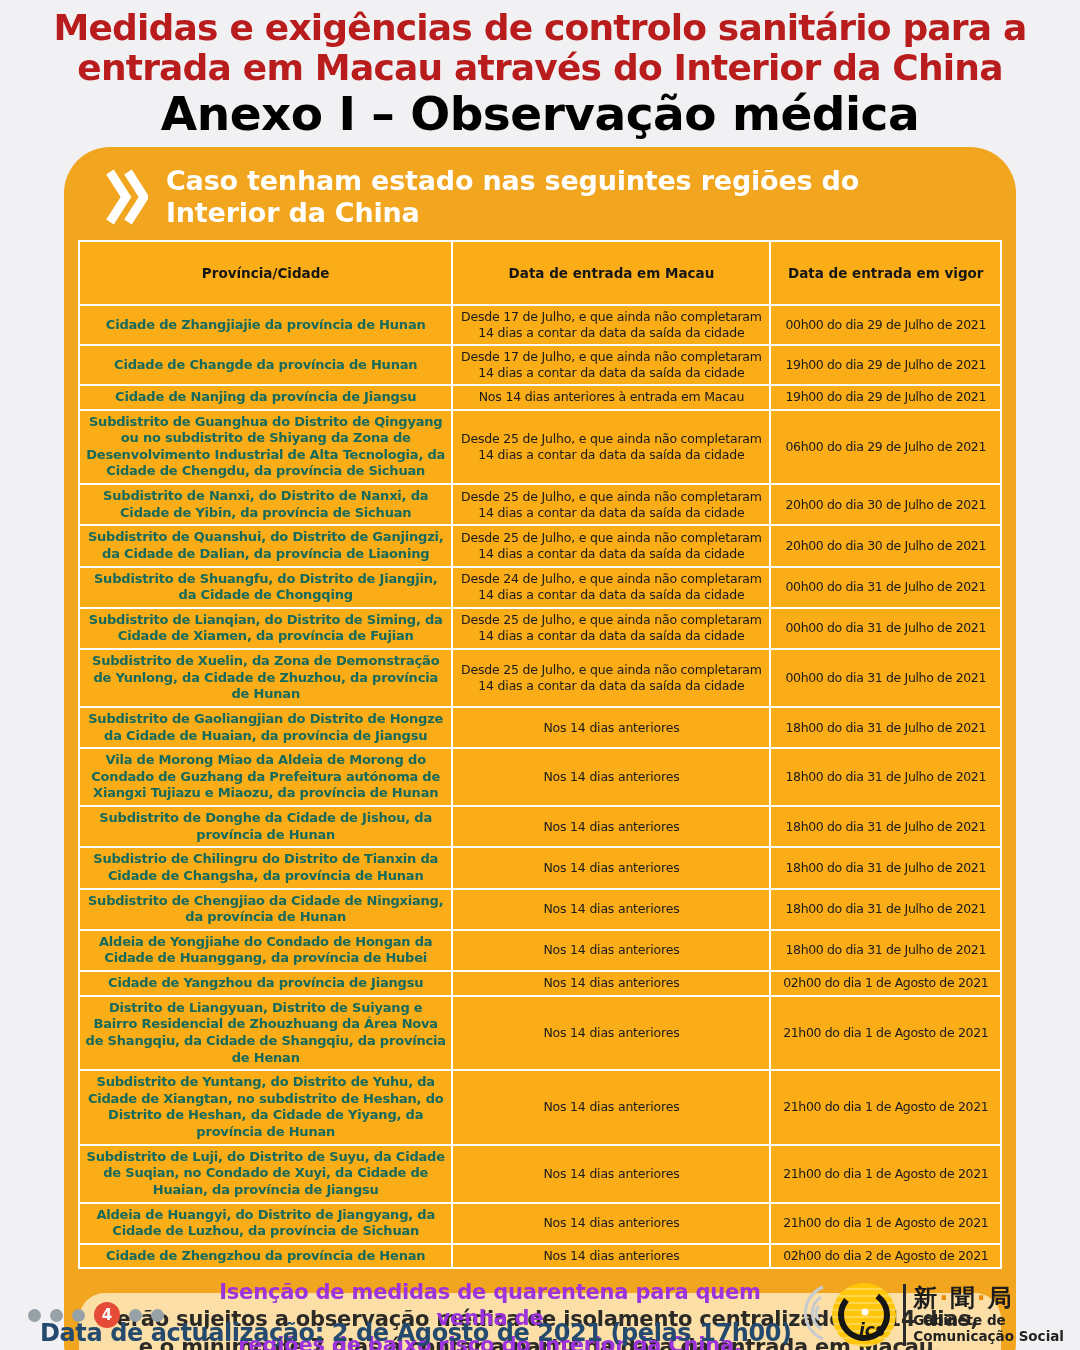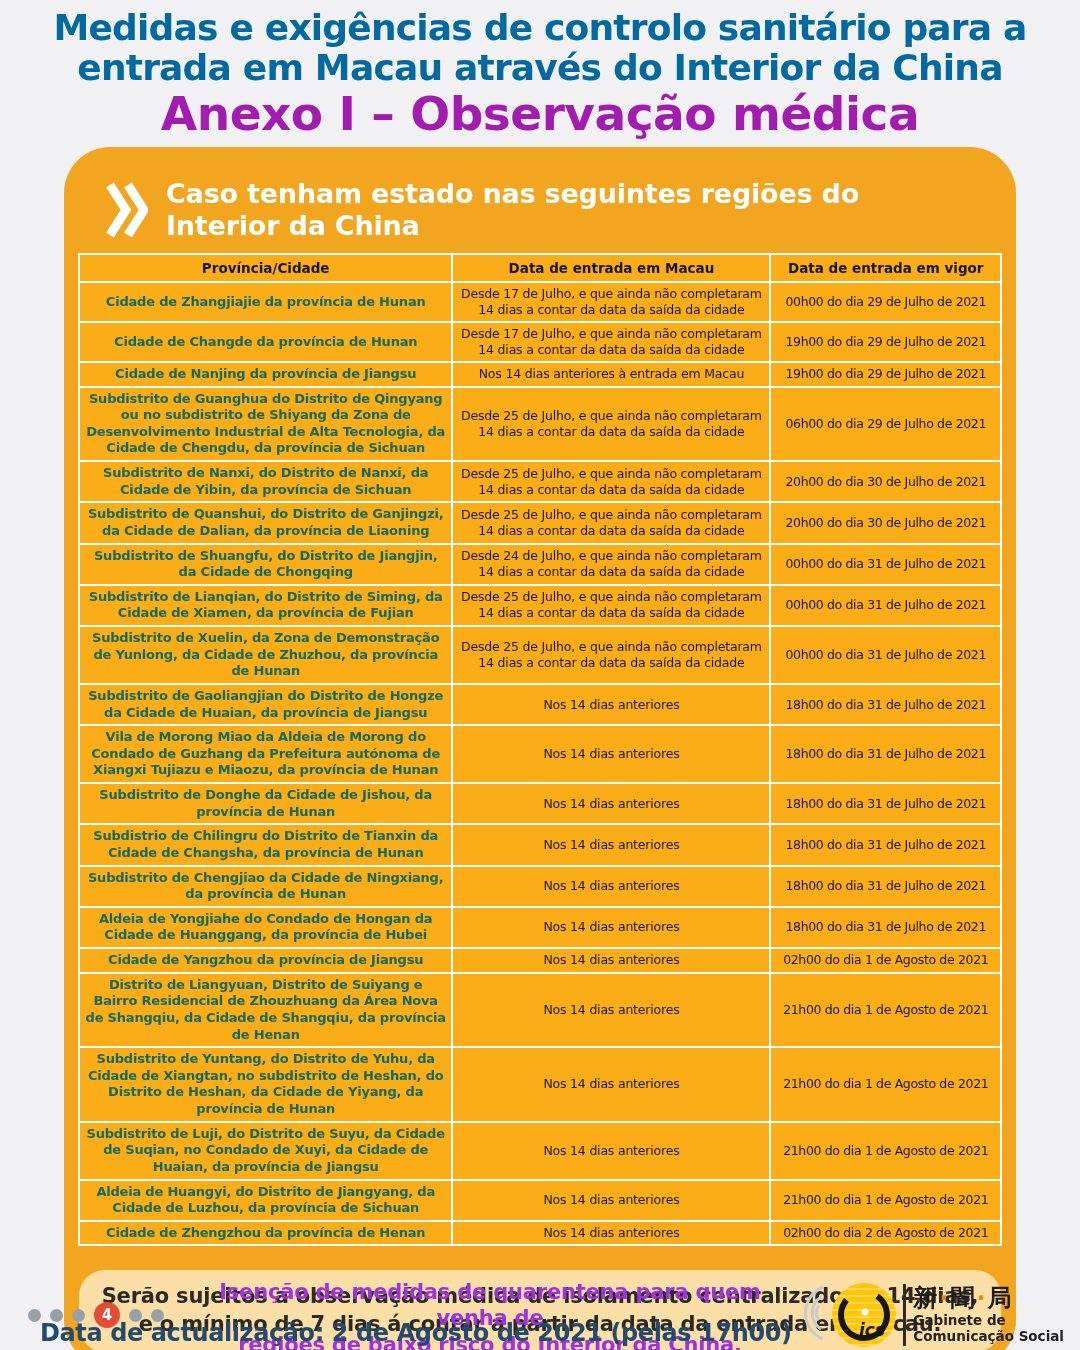--- a/index.html
+++ b/index.html
@@ -6,59 +6,59 @@
   html, body { width: 1080px; height: 1350px; }
   body {
     background: #F1F1F3;
     font-family: "DejaVu Sans", sans-serif;
     overflow: hidden;
     position: relative;
   }
   
   .page-header { text-align: center; padding-top: 8px; }
   .main-title {
-    font-size: 36px; font-weight: bold; color: #0369a1;
+    font-size: 36px; font-weight: bold; color: #b91c1c;
     line-height: 1.12; letter-spacing: -0.8px;
   }
   .subtitle {
-    font-size: 47px; font-weight: bold; color: #a21caf;
+    font-size: 47px; font-weight: bold; color: #000000;
     line-height: 1.05; margin-top: 0px; letter-spacing: -0.5px;
   }
   
   .panel {
     position: relative;
     width: 952px; margin: 9px auto 0;
     background: #F2A51E;
     border-radius: 46px;
     padding: 14px 0 14px;
   }
   .panel-header {
     display: flex; align-items: flex-start;
-    padding: 4px 40px 10px 42px; gap: 18px; margin-top: 13px;
+    padding: 4px 40px 10px 42px; gap: 18px;
   }
   .chevron-wrap { flex: 0 0 auto; padding-top: 3px; }
   .panel-heading {
     color: #FFFFFF; font-weight: bold; font-size: 27px; line-height: 1.18;
     letter-spacing: -0.2px;
   }
   
   table.regions {
     width: 924px; margin: 0 auto;
     border-collapse: collapse;
     table-layout: fixed;
   }
   table.regions th, table.regions td {
     background: #FBAD18;
     border: 2px solid #FFFFFF;
     text-align: center;
     vertical-align: middle;
   }
   table.regions th {
     font-size: 13.5px; font-weight: bold; color: #161616;
-    padding: 5px 4px;
+    padding: 23px 4px;
   }
   table.regions td {
     font-size: 12.5px; color: #1A1A1A;
     padding: 3px 5px; line-height: 1.28; letter-spacing: -0.2px;
   }
   table.regions td.region-cell {
     color: #156A5B; font-weight: bold; font-size: 13px;
   }
   table.regions td.entry-cell { white-space: pre-line; }
   table.regions td.effect-cell { white-space: nowrap; letter-spacing: -0.35px; }

